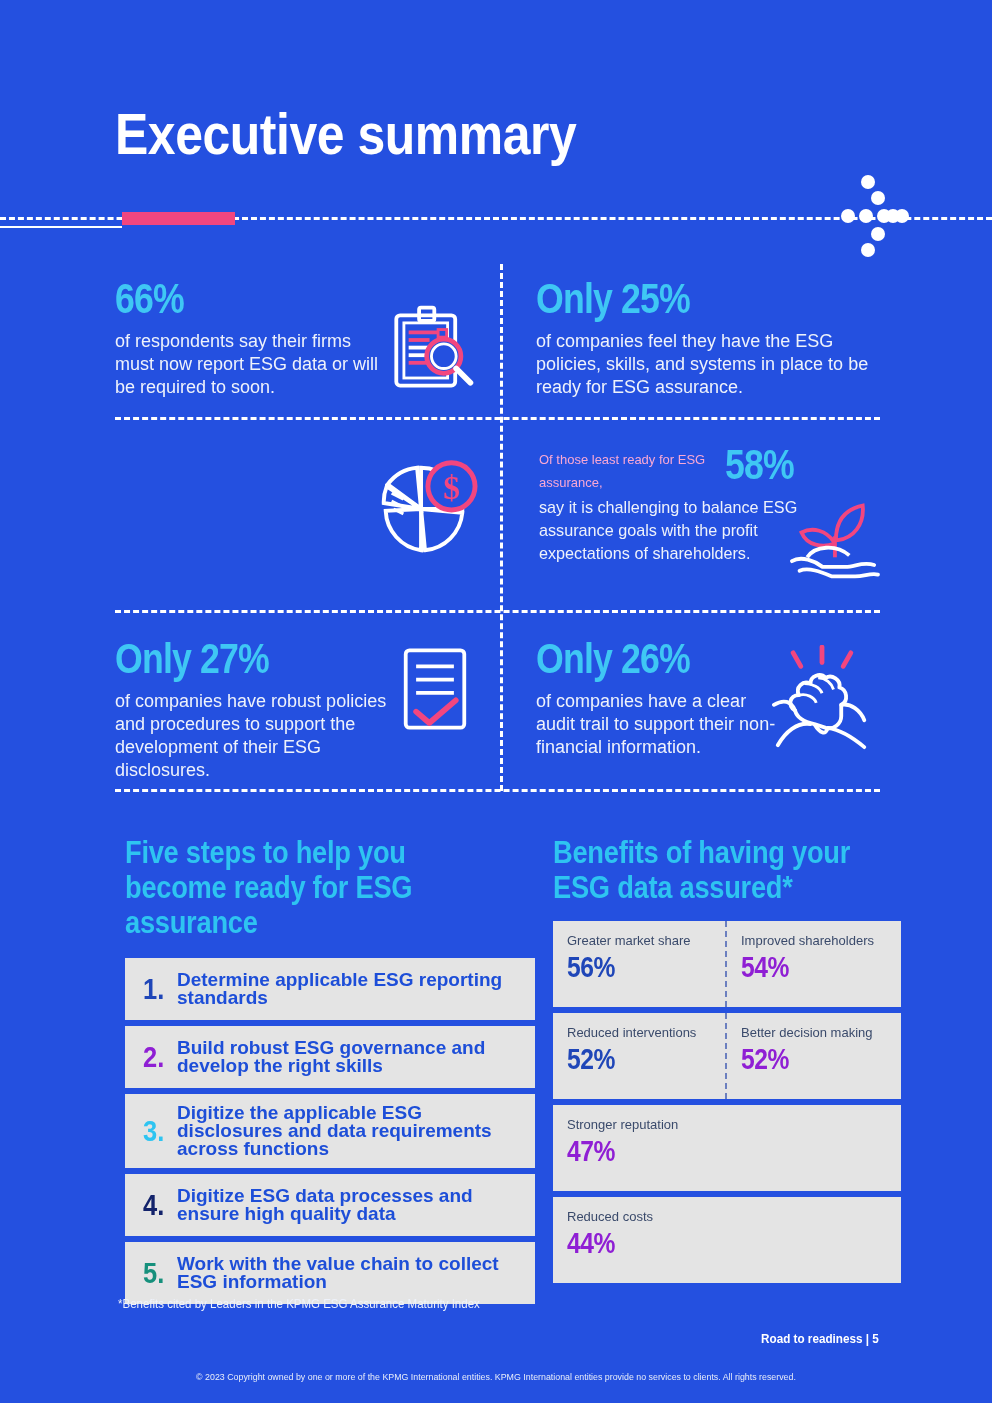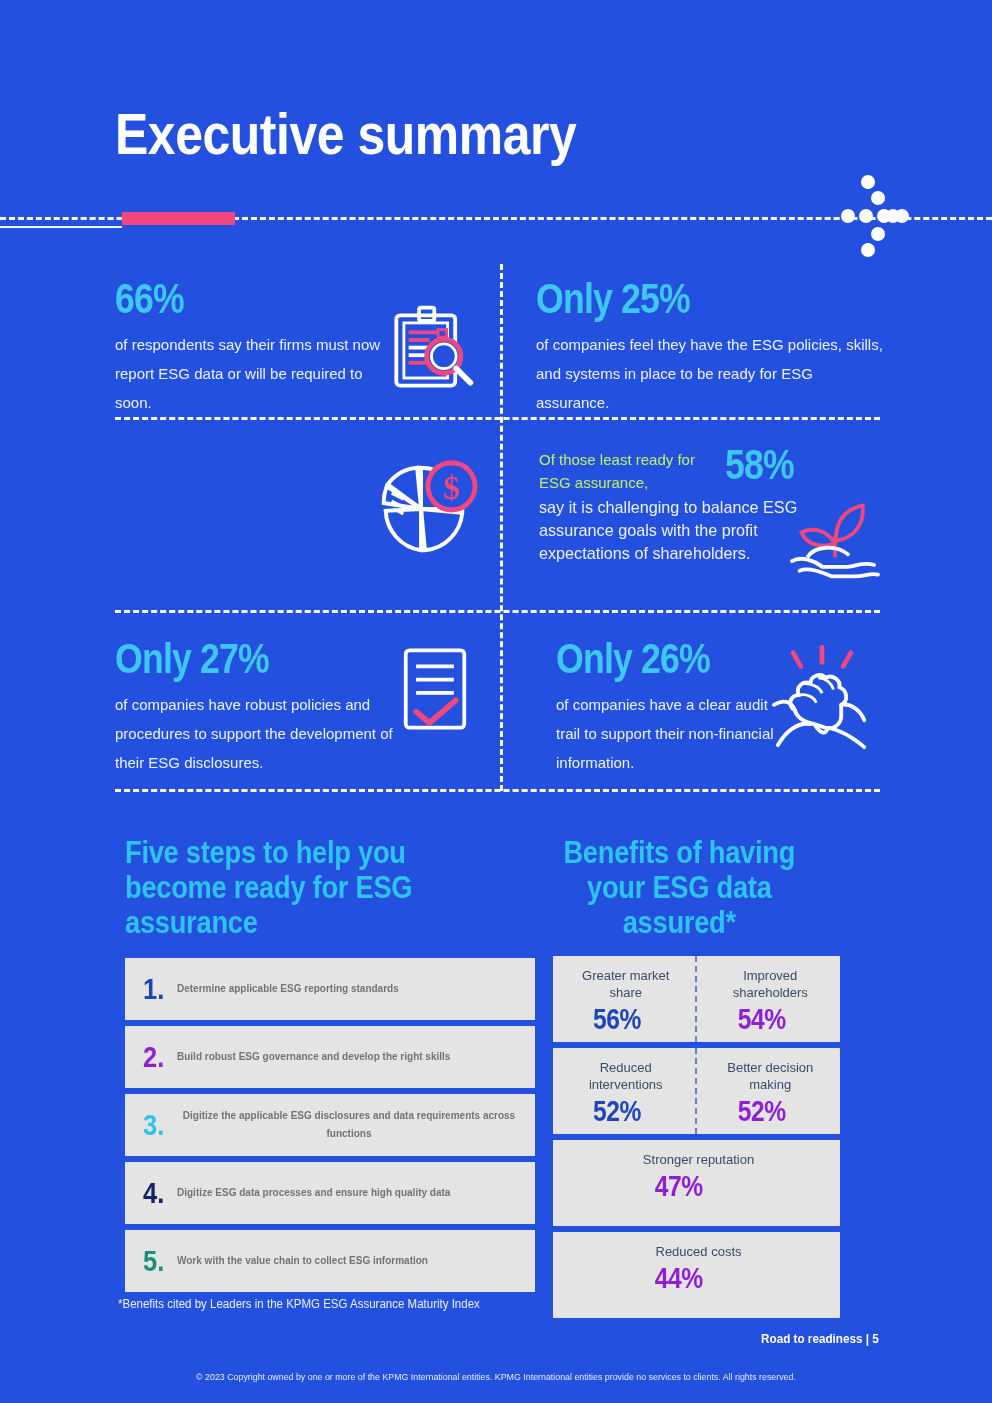--- a/index.html
+++ b/index.html
@@ -59,30 +59,30 @@
   .stat { position: absolute; }
   .stat-num {
     font-family: "Liberation Sans Narrow", "Liberation Sans", sans-serif;
     font-size: 42px; font-weight: bold; color: #3fc7f4;
     line-height: 1.0;
     transform: scaleX(0.85); transform-origin: left bottom;
     white-space: nowrap;
     letter-spacing: -1px;
   }
   .stat-text {
-    font-size: 15px; color: #eef2fb; line-height: 29px;
+    font-size: 18px; color: #eef2fb; line-height: 23px;
     margin-top: 10px;
     font-weight: 300;
   }
   .stat-icon { position: absolute; }
 
   
   .inline-stat-wrap { position: relative; }
   .inline-lead {
-    font-size: 15px; color: #bef264; line-height: 23px; font-weight: 300;
+    font-size: 13px; color: #f9a8d4; line-height: 23px; font-weight: 300;
     width: 185px;
   }
   .inline-num {
     position: absolute; left: 186px; top: -4px;
     font-family: "Liberation Sans Narrow", "Liberation Sans", sans-serif;
     font-size: 42px; font-weight: bold; color: #3fc7f4; line-height: 1;
     transform: scaleX(0.85); transform-origin: left top;
     letter-spacing: -1px;
   }
   .inline-rest {
@@ -110,27 +110,26 @@
     min-height: 62px;
   }
   .step-num {
     font-family: "Liberation Sans Narrow", "Liberation Sans", sans-serif;
     font-size: 30px; font-weight: bold;
     width: 34px; flex: 0 0 34px;
     line-height: 1;
     transform: scaleX(0.85); transform-origin: left center;
   }
   .step-label {
-    font-size: 10px; font-weight: bold; color: #737373;
+    font-size: 19px; font-weight: bold; color: #1d4ed8;
     line-height: 18px;
-    text-align: center;
-  }
-
-  
-  .benefits { position: absolute; left: 553px; top: 835px; width: 287px; text-align: center; }
+  }
+
+  
+  .benefits { position: absolute; left: 553px; top: 835px; width: 348px; }
   .ben-grid { margin-top: 16px; border-radius: 28px; }
   .ben-row {
     display: flex; background: #e4e4e4; margin-bottom: 6px; height: 86px;
   }
   .ben-cell {
     flex: 1 1 50%; padding: 11px 10px 8px 14px; position: relative;
   }
   .ben-cell.left { border-right: 2px dashed #6b7fbf; }
   .ben-label {
     font-size: 13px; color: #3a4a6b; line-height: 17px; font-weight: 300;
@@ -260,21 +259,21 @@
   <div class="stat-icon" style="left:401px; top:645px;">
     <svg width="68" height="88" viewBox="0 0 72 92">
       <rect x="5" y="5" width="62" height="82" rx="4" fill="none" stroke="#fff" stroke-width="4"></rect>
       <line x1="16" y1="22" x2="56" y2="22" stroke="#fff" stroke-width="4"></line>
       <line x1="16" y1="36" x2="56" y2="36" stroke="#fff" stroke-width="4"></line>
       <line x1="16" y1="50" x2="56" y2="50" stroke="#fff" stroke-width="4"></line>
       <path d="M16 70 L30 82 L58 58" fill="none" stroke="#f2467f" stroke-width="6" stroke-linecap="round" stroke-linejoin="round"></path>
     </svg>
   </div>
 
-  <div class="stat" style="left:556px; top:638px; width:240px;">
+  <div class="stat" style="left:536px; top:638px; width:240px;">
     <div class="stat-num">Only 26%</div>
     <div class="stat-text">of companies have a clear audit trail to support their non-financial information.</div>
   </div>
   <div class="stat-icon" style="left:772px; top:645px;">
     <svg width="100" height="110" viewBox="0 0 104 114">
       <line x1="22" y1="8" x2="30" y2="22" stroke="#f2467f" stroke-width="5" stroke-linecap="round"></line>
       <line x1="52" y1="2" x2="52" y2="18" stroke="#f2467f" stroke-width="5" stroke-linecap="round"></line>
       <line x1="82" y1="8" x2="74" y2="22" stroke="#f2467f" stroke-width="5" stroke-linecap="round"></line>
       <path d="M24 68 C16 64 18 52 28 52 C24 44 32 36 40 40 C40 32 50 28 56 34 C62 30 72 36 70 44 C78 46 80 58 72 62
                L72 74 C72 82 64 88 56 86 L44 82 C34 80 26 76 24 68 Z" fill="none" stroke="#fff" stroke-width="4" stroke-linejoin="round"></path>

